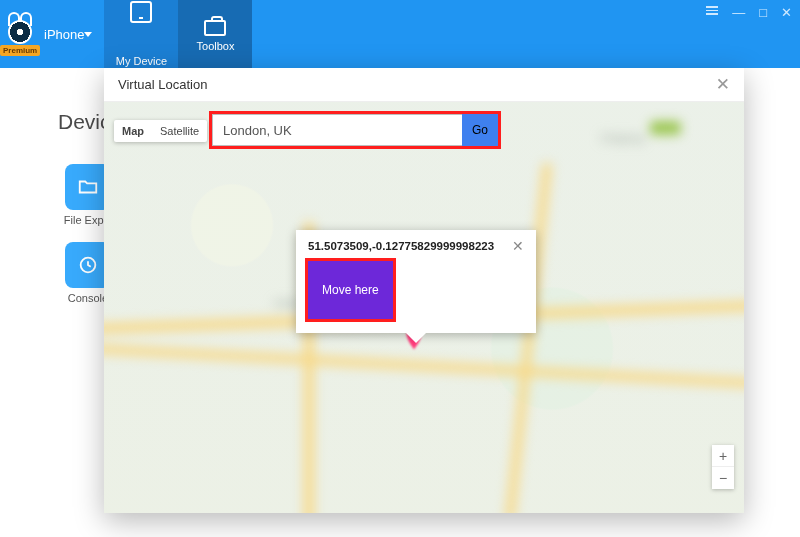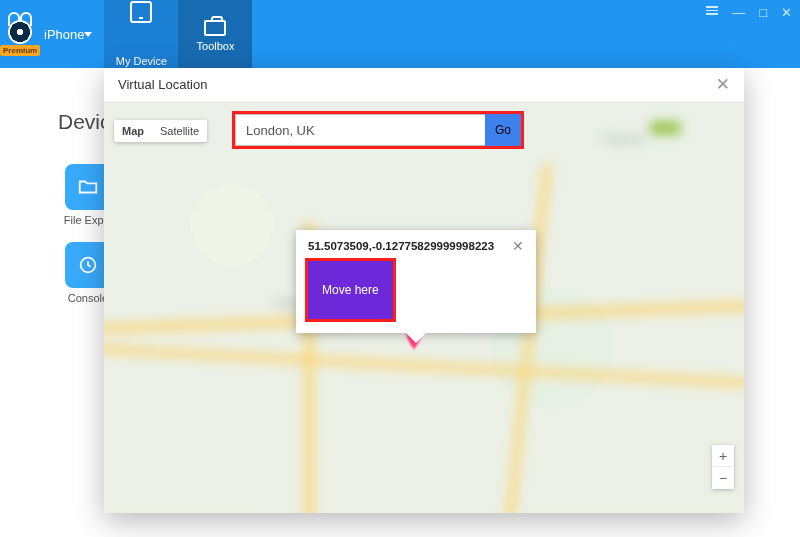--- a/index.html
+++ b/index.html
@@ -57,21 +57,21 @@
 .r3 { top: 120px; left: 200px; width: 10px; height: 320px; background: #f1d57b; }
 .r4 { top: 60px; left: 420px; width: 9px; height: 360px; background: #eacb66; transform: rotate(6deg); }
 .map-blur .lbl { position: absolute; color: #9aa59a; font-size: 11px; }
 .l1 { top: 30px; right: 100px; } .l2 { top: 195px; left: 170px; }
 .badge414 { position: absolute; top: 20px; right: 64px; background: #7cb518; color: #fff; font-size: 9px; padding: 1px 4px; border-radius: 2px; }
 
 .maptype { position: absolute; top: 18px; left: 10px; display: flex; background: #fff; border-radius: 2px; box-shadow: 0 1px 4px rgba(0,0,0,.25); font-size: 11px; }
 .maptype span { padding: 5px 8px; cursor: pointer; color: #444; }
 .maptype span.active { font-weight: 600; }
 
-.search-wrap { position: absolute; top: 12px; left: 108px; width: 286px; height: 32px; outline: 3px solid #ff1e1e; display: flex; margin-left: 23px; }
+.search-wrap { position: absolute; top: 12px; left: 108px; width: 286px; height: 32px; outline: 3px solid #ff1e1e; display: flex; }
 .search-input { flex: 1; border: 1px solid #bdbdbd; border-right: none; padding: 0 10px; font-size: 13px; color: #555; background: #fff; }
 .go-btn { width: 36px; background: #3f80ef; color: #000000; border: none; font-size: 12px; cursor: pointer; }
 
 .pin { position: absolute; top: 225px; left: 300px; width: 20px; height: 26px; }
 .pin svg { filter: blur(1px); }
 
 .infowin { position: absolute; top: 128px; left: 192px; background: #fff; box-shadow: 0 2px 10px rgba(0,0,0,.28); padding: 10px 12px 14px 12px; }
 .infowin::after { content: ""; position: absolute; bottom: -10px; left: 110px; width: 0; height: 0; border-left: 10px solid transparent; border-right: 10px solid transparent; border-top: 10px solid #fff; }
 .info-row { display: flex; align-items: flex-start; gap: 18px; }
 .coords { font-size: 11.5px; color: #222; font-weight: 600; white-space: nowrap; }

